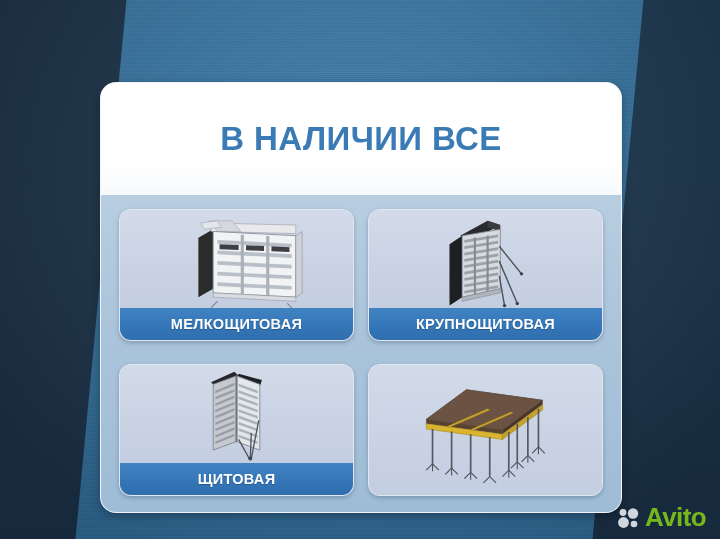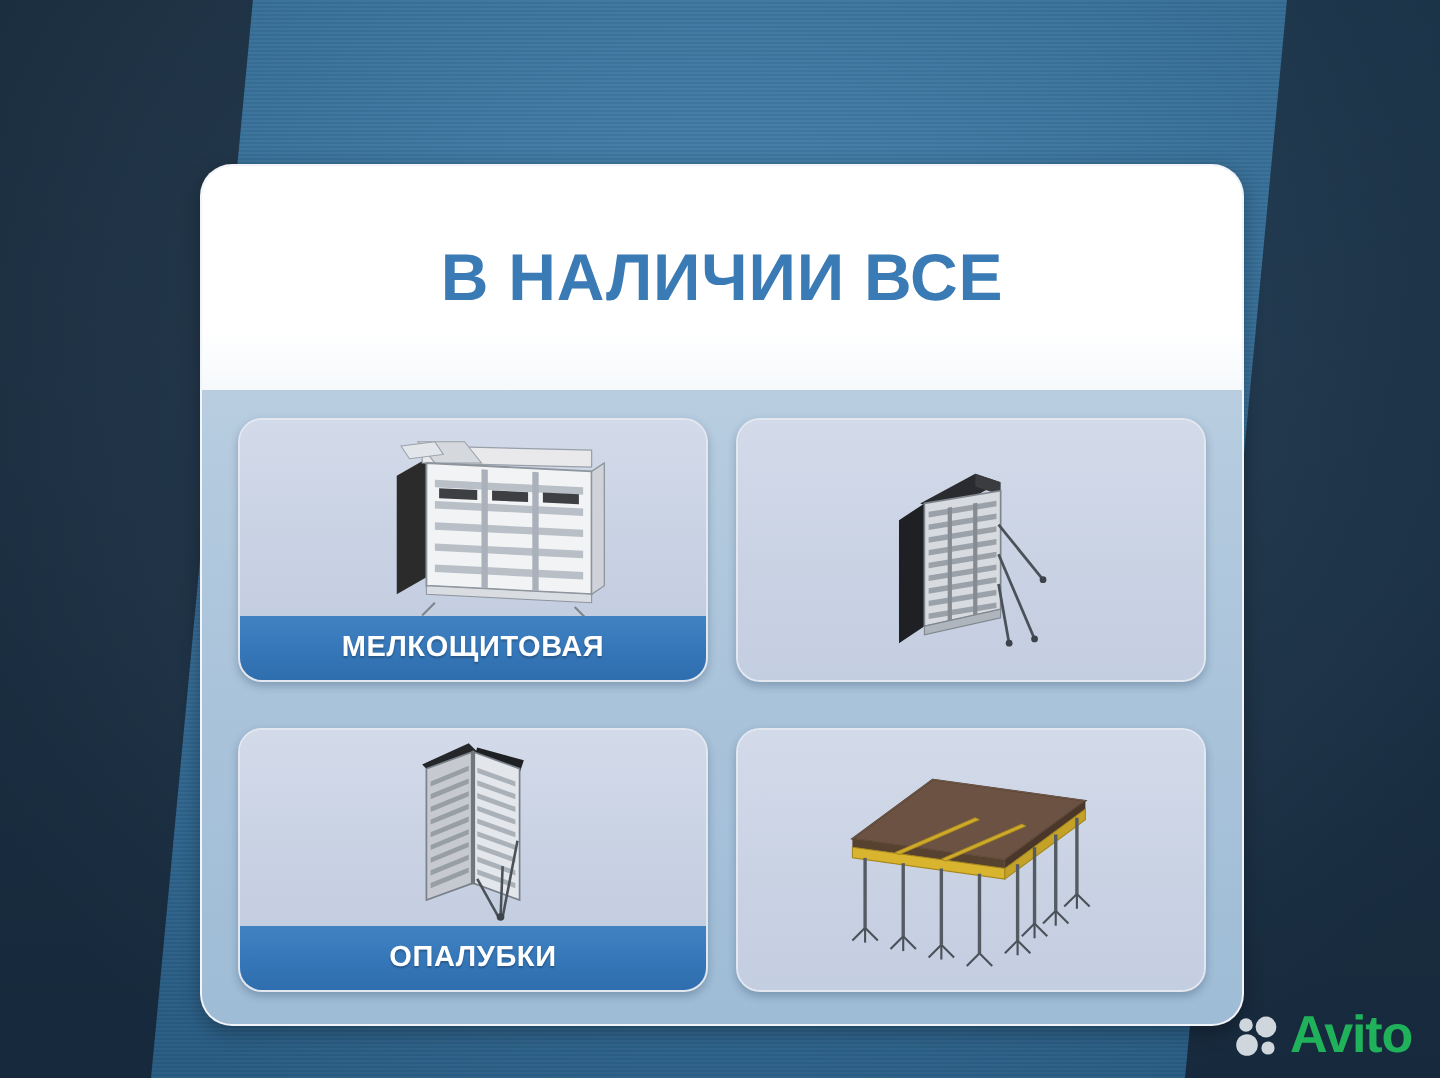--- a/index.html
+++ b/index.html
@@ -97,21 +97,21 @@
     text-shadow:0 1px 1px rgba(0,0,0,0.25);
   }
 
   
   .avito{
     position:absolute;right:14px;bottom:6px;
     display:flex;align-items:center;gap:5px;
     opacity:0.88;
   }
   .avito-word{
-    color:#22c55e;font-size:26px;font-weight:bold;letter-spacing:-0.6px;
+    color:#84cc16;font-size:26px;font-weight:bold;letter-spacing:-0.6px;
   }
 </style>
 </head>
 <body>
 
 <div class="stage">
 
   <div class="bg-base"></div>
   <div class="bg-mid">
     <div class="bg-mid-tex"></div>
@@ -211,20 +211,21 @@
                 <g fill="#3c434b">
                   <circle cx="78" cy="56" r="1.6"></circle>
                   <circle cx="74" cy="84" r="1.6"></circle>
                   <circle cx="62" cy="86" r="1.6"></circle>
                 </g>
 
                 <polygon points="22,78 58,70 58,74 22,82" fill="#aeb5bd" stroke="#7e858d" stroke-width="0.5"></polygon>
               </g>
             </svg>
           </div>
+          <div class="card-label">КРУПНОЩИТОВАЯ</div>
         </div>
 
         <div class="card">
           <div class="card-img">
             <svg viewBox="0 0 220 92" preserveAspectRatio="xMidYMid meet">
               <g transform="translate(82,2)">
 
                 <polygon points="4,14 26,4 30,8 8,18" fill="#24262a"></polygon>
                 <polygon points="30,6 52,12 50,18 28,12" fill="#1e2024"></polygon>
 
@@ -260,21 +261,21 @@
 
                 <g stroke="#4a5159" stroke-width="1.2" fill="none">
                   <line x1="49" y1="50" x2="42" y2="86"></line>
                   <line x1="42" y1="62" x2="41" y2="86"></line>
                   <line x1="30" y1="68" x2="40" y2="86"></line>
                 </g>
                 <circle cx="41" cy="86" r="1.8" fill="#3c434b"></circle>
               </g>
             </svg>
           </div>
-          <div class="card-label">ОПАЛУБКИ</div>
+          <div class="card-label">ЩИТОВАЯ</div>
         </div>
 
         <div class="card">
           <div class="card-img">
             <svg viewBox="0 0 220 92" preserveAspectRatio="xMidYMid meet">
               <g transform="translate(52,4)">
 
                 <polygon points="40,4 112,14 74,42 2,32" fill="#6b5242" stroke="#4e3c30" stroke-width="0.8"></polygon>
                 <polygon points="40,4 112,14 74,42 2,32" fill="none" stroke="#7d6150" stroke-width="0.4"></polygon>
 

